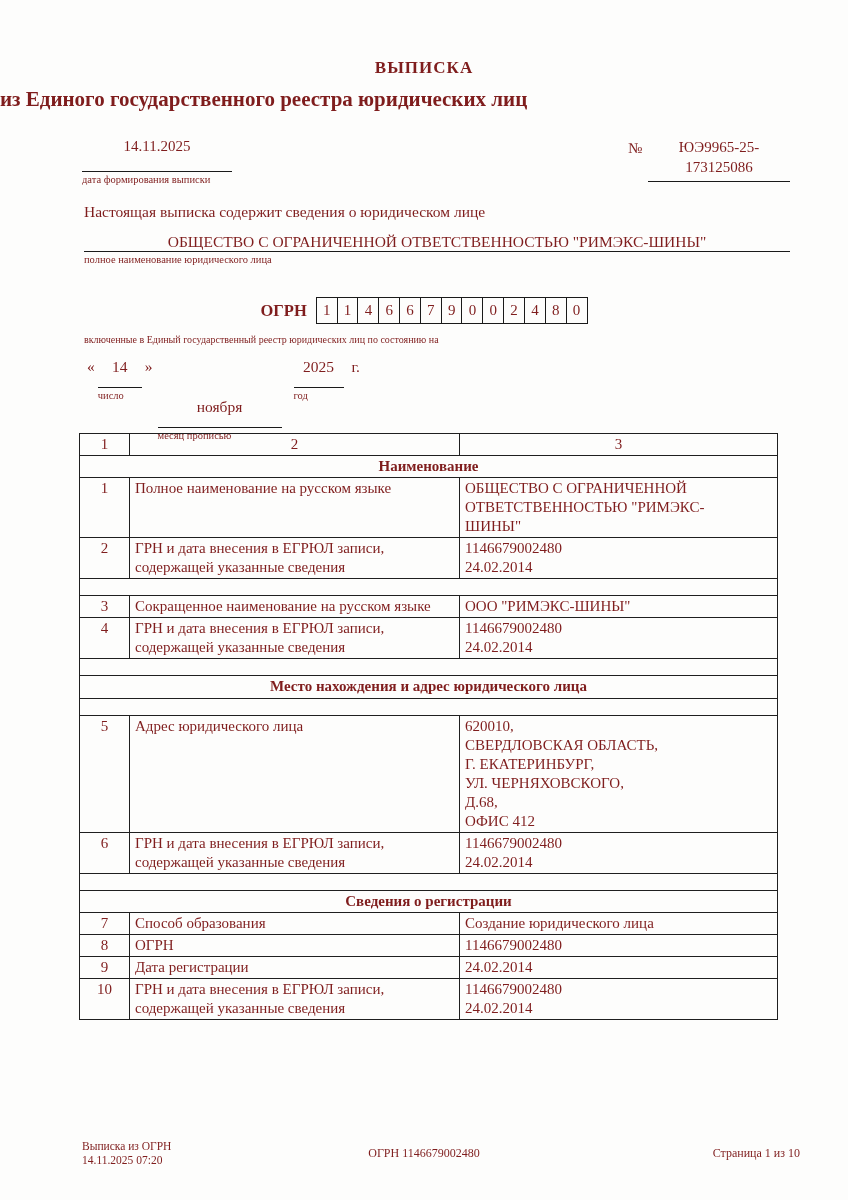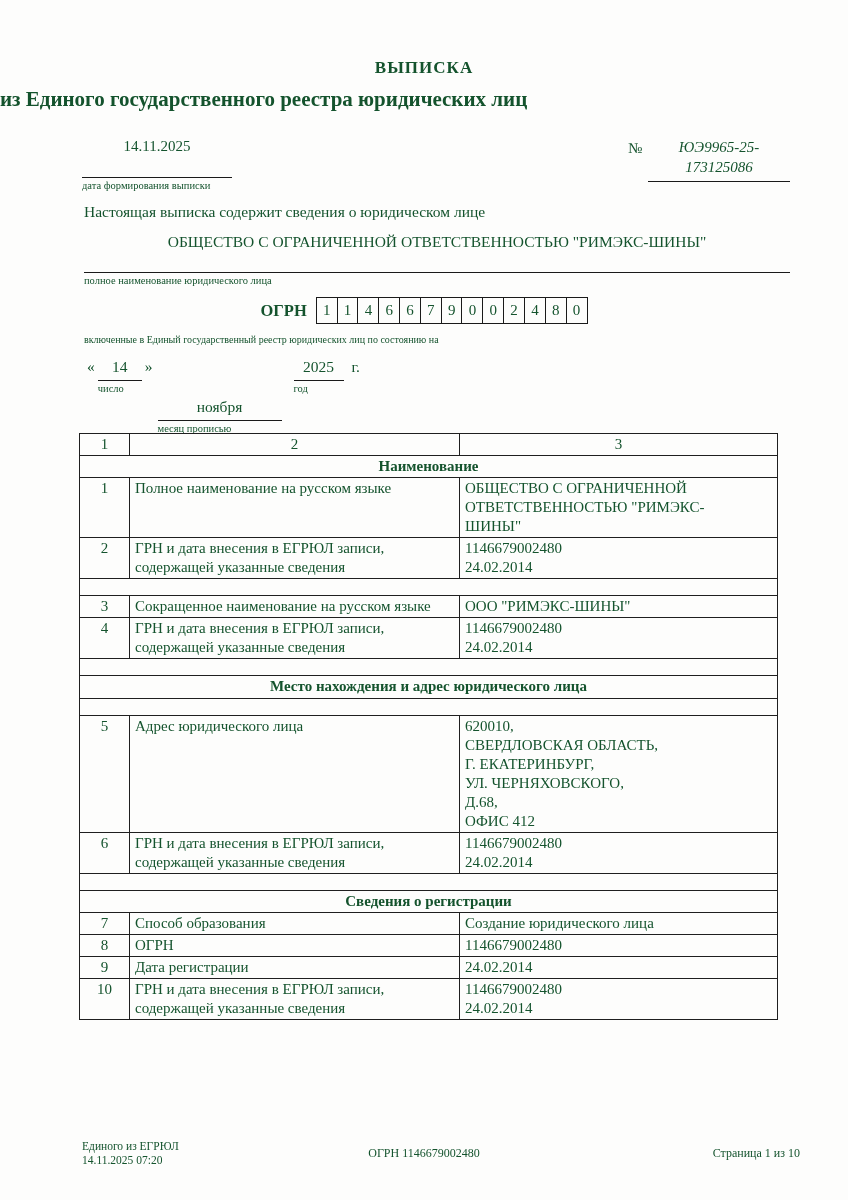--- a/index.html
+++ b/index.html
@@ -2,45 +2,45 @@
 <html><head>
 <meta charset="utf-8">
 <style>
   html,body{margin:0;padding:0;background:#e8e8e8;}
   .page{
     position:relative;
     width:848px;height:1200px;
     margin:0 auto;
     background:#fdfdfc;
     font-family:"Liberation Serif","DejaVu Serif",serif;
-    color:#14532d;
+    color:#7f1d1d;
     overflow:hidden;
   }
 
   .doc-title{
     position:absolute;top:58px;left:0;width:100%;
     text-align:center;font-size:17px;font-weight:bold;letter-spacing:1px;
   }
   .doc-subtitle{
     position:absolute;top:87px;left:0;width:100%;
     font-size:21px;font-weight:bold;
   }
 
   .date-block{position:absolute;left:82px;top:138px;width:150px;}
-  .date-value{text-align:center;font-size:15px;padding-bottom:22px;border-bottom:1.5px solid #1a1a1a;}
+  .date-value{text-align:center;font-size:15px;padding-bottom:16px;border-bottom:1.5px solid #1a1a1a;}
   .small-caption{font-size:10.5px;padding-top:2px;white-space:nowrap;}
 
   .number-sign{position:absolute;left:628px;top:140px;font-size:15px;}
   .number-block{position:absolute;left:648px;top:137px;width:142px;}
-  .number-lines{text-align:center;font-size:15px;line-height:1.35;padding-bottom:3px;border-bottom:1.5px solid #1a1a1a;font-style:italic;}
+  .number-lines{text-align:center;font-size:15px;line-height:1.35;padding-bottom:3px;border-bottom:1.5px solid #1a1a1a;}
 
   .intro-line{position:absolute;left:84px;top:203px;font-size:15.5px;}
 
   .company-block{position:absolute;left:84px;top:233px;width:706px;}
-  .company-name{text-align:center;font-size:15.5px;padding-bottom:21px;border-bottom:1.5px solid #1a1a1a;}
+  .company-name{text-align:center;font-size:15.5px;padding-bottom:0;border-bottom:1.5px solid #1a1a1a;}
 
   .ogrn-line{
     position:absolute;left:0;top:297px;width:100%;
     display:flex;justify-content:center;align-items:center;gap:9px;
   }
   .ogrn-label{font-weight:bold;font-size:16.5px;}
   .digit-boxes{display:flex;}
   .digit-box{
     width:20px;height:25px;border:1.2px solid #1a1a1a;margin-left:-1.2px;
     display:flex;align-items:center;justify-content:center;
@@ -49,21 +49,21 @@
   .digit-boxes .digit-box:first-child{margin-left:0;}
 
   .included-line{position:absolute;left:84px;top:334px;font-size:10px;}
 
   .date-fields{
     position:absolute;left:84px;top:358px;
     display:flex;align-items:flex-start;font-size:15.5px;
   }
   .q{padding:0 3px;}
   .field{display:flex;flex-direction:column;}
-  .field .fv{border-bottom:1.5px solid #1a1a1a;text-align:center;padding-bottom:4px;}
+  .field .fv{border-bottom:1.5px solid #1a1a1a;text-align:center;padding-bottom:11px;}
   .f-day .fv{width:44px;}
   .f-month{margin-left:2px;margin-top:40px;}
   .f-month .fv{width:124px;}
   .f-year{margin-left:12px;}
   .f-year .fv{width:50px;}
   .year-suffix{margin-left:8px;}
 
   table.egrul{
     position:absolute;left:79px;top:433px;width:698px;
     border-collapse:collapse;table-layout:fixed;
@@ -264,19 +264,19 @@
           <td>ГРН и дата внесения в ЕГРЮЛ записи, содержащей указанные сведения</td>
           <td>
             <div class="vline">1146679002480</div>
             <div class="vline">24.02.2014</div>
           </td>
         </tr>
       </tbody>
   </table>
 
   <div class="footer-left">
-    <div>Единого из ЕГРЮЛ</div>
+    <div>Выписка из ОГРН</div>
     <div>14.11.2025 07:20</div>
   </div>
   <div class="footer-center">ОГРН 1146679002480</div>
   <div class="footer-right">Страница 1 из 10</div>
 
 </div>
 
 </body></html>

